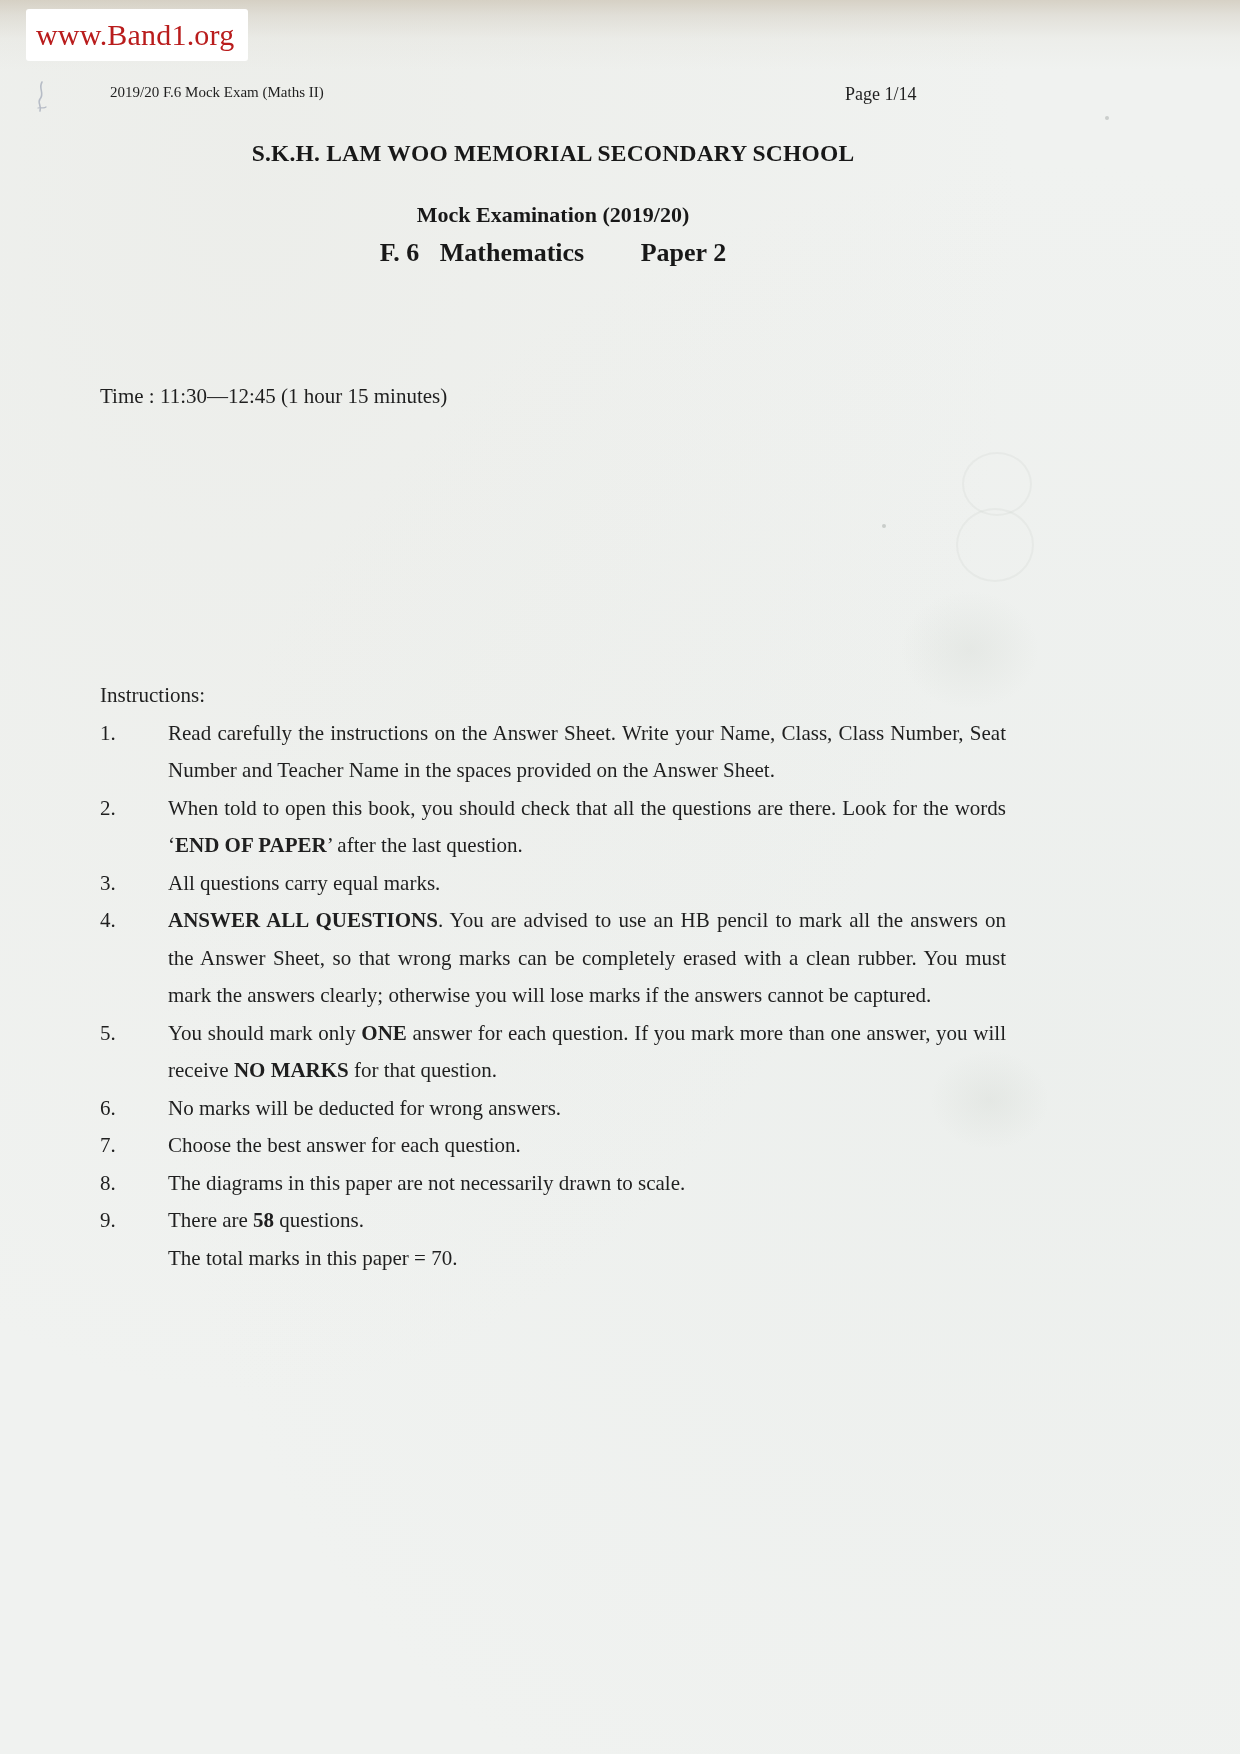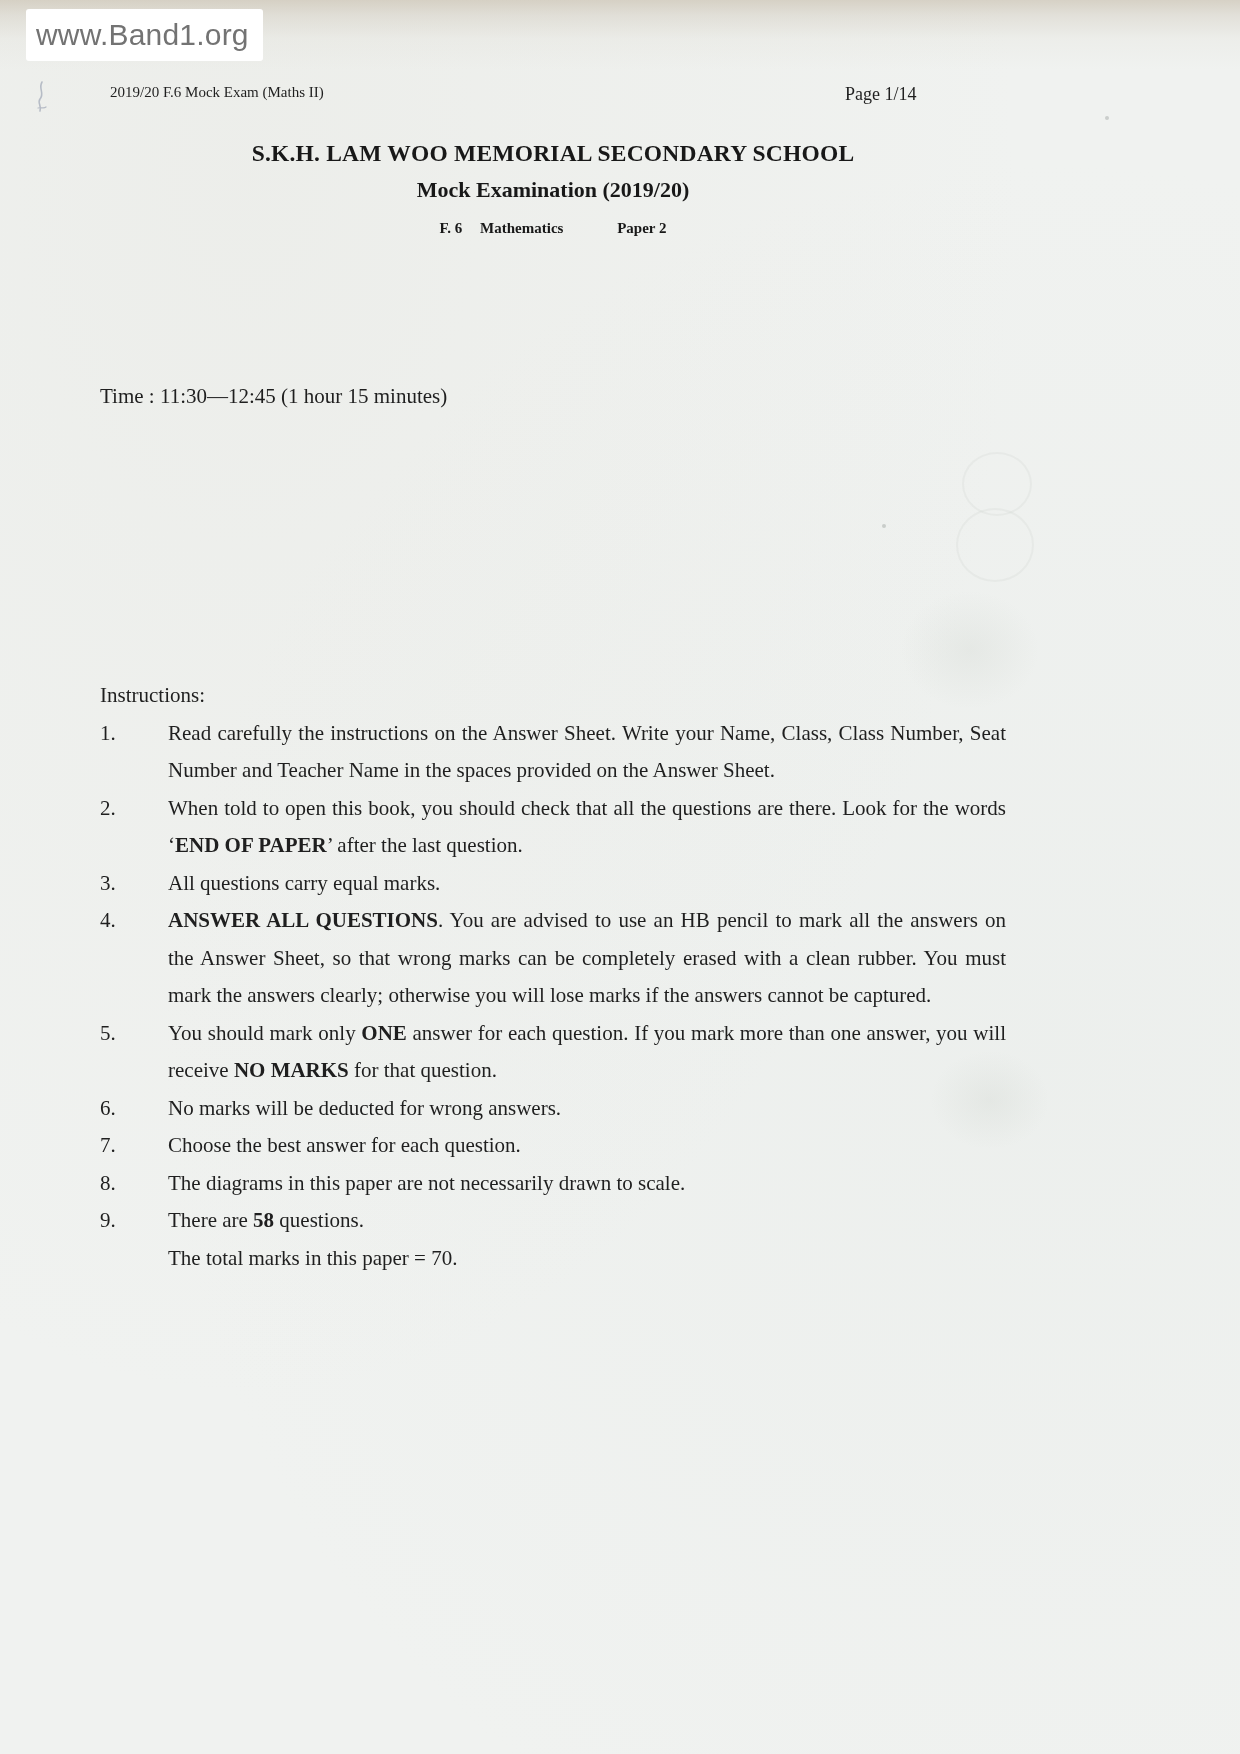--- a/index.html
+++ b/index.html
@@ -26,43 +26,43 @@
       rgba(218,214,202,0.16) 55%,
       rgba(218,214,202,0) 100%);
     pointer-events: none;
   }
   .banner-label {
     position: absolute; top: 9px; left: 26px;
     background: #ffffff;
     border-radius: 3px;
     height: 52px; line-height: 52px;
     padding: 0 14px 0 10px;
-    font-family: Liberation Sans, sans-serif;
-    font-size: 30px; color: #737373;
+    font-family: Liberation Serif, serif;
+    font-size: 30px; color: #b91c1c;
     letter-spacing: 0.2px;
   }
   .pen-mark {
     position: absolute; top: 80px; left: 33px;
     opacity: 0.55;
   }
   .header-row-left {
     position: absolute; top: 84px; left: 110px;
     font-size: 15px;
   }
   .header-row-right {
     position: absolute; top: 84px; left: 845px;
     font-size: 18px;
   }
   .title-block {
     position: absolute; top: 139px; left: 100px; width: 906px;
     text-align: center; font-weight: 700; color: #181818;
   }
-  .title-line1 { font-size: 23.5px; line-height: 28px; margin-bottom: 10px; letter-spacing: 0.2px; }
+  .title-line1 { font-size: 23.5px; line-height: 28px; margin-bottom: 35px; letter-spacing: 0.2px; }
   .title-line2 { font-size: 22px;   line-height: 26px; margin-bottom: 12px; }
-  .title-line3 { font-size: 15px;   line-height: 26px; }
+  .title-line3 { font-size: 26px;   line-height: 26px; }
   .title-line3 .t3-subject { margin-left: 14px; }
   .title-line3 .t3-paper   { margin-left: 50px; }
   .meta-block {
     position: absolute; top: 378px; left: 100px;
     font-size: 21px; line-height: 37.5px;
   }
   .instructions {
     position: absolute; top: 677px; left: 100px; width: 906px;
     font-size: 21px; line-height: 37.5px;
   }

